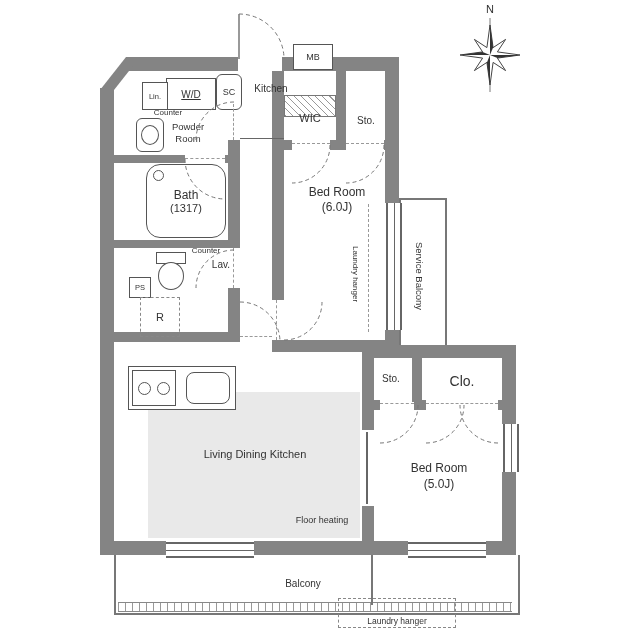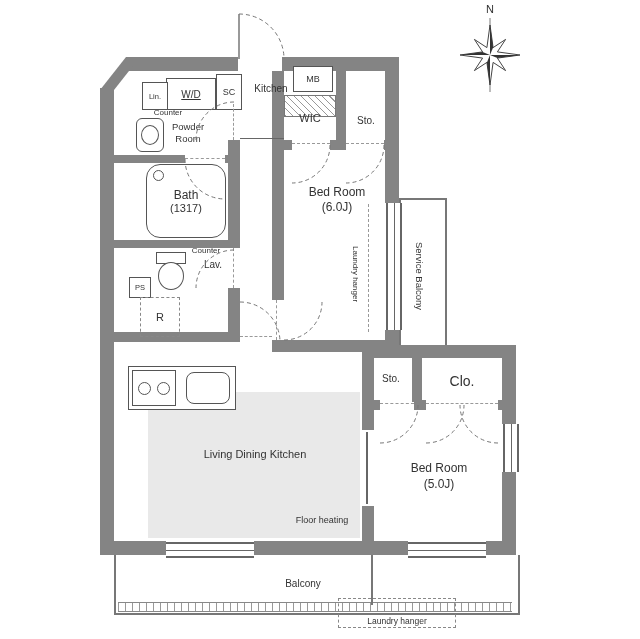--- a/index.html
+++ b/index.html
@@ -79,24 +79,24 @@
   <div class="win-h" style="left:408px;top:542px;width:78px;height:12px;"></div>
   <div class="win-v" style="left:503px;top:424px;width:12px;height:48px;"></div>
   <div class="win-v" style="left:386px;top:203px;width:12px;height:127px;"></div>
 
   <div class="box" style="left:166px;top:78px;width:48px;height:30px;">
     <span style="font-size:10px;text-decoration:underline;">W/D</span>
   </div>
   <div class="box" style="left:142px;top:82px;width:24px;height:26px;justify-content:center;">
     <span style="font-size:7.5px;">Lin.</span>
   </div>
-  <div class="box" style="left:216px;top:74px;width:24px;height:34px;">
+  <div class="box" style="left:216px;top:74px;width:24px;height:34px;border-radius:6px;">
     <span style="font-size:9px;">SC</span>
   </div>
-  <div class="box" style="left:293px;top:66px;width:38px;height:24px;z-index:4;">
+  <div class="box" style="left:293px;top:44px;width:38px;height:24px;z-index:4;">
     <span style="font-size:9px;">MB</span>
   </div>
   <div class="abs hatch" style="left:284px;top:95px;width:50px;height:20px;border:1px solid #777;z-index:3;"></div>
 
   <div class="fixture" style="left:136px;top:118px;width:26px;height:32px;border-radius:6px;">
     <div class="abs" style="left:4px;top:6px;width:16px;height:18px;border:1px solid #555;border-radius:50%;"></div>
   </div>
 
   <div class="fixture" style="left:146px;top:164px;width:78px;height:72px;border-radius:14px;">
     <div class="abs" style="left:6px;top:5px;width:9px;height:9px;border:1px solid #555;border-radius:50%;"></div>
@@ -140,21 +140,21 @@
   <div class="lbl" style="left:160px;top:121px;width:56px;font-size:9.5px;">Powder Room</div>
   <div class="lbl" style="left:284px;top:112px;width:52px;font-size:11px;">WIC</div>
   <div class="lbl" style="left:346px;top:115px;width:40px;font-size:10px;">Sto.</div>
   <div class="lbl" style="left:146px;top:188px;width:80px;font-size:12px;">Bath</div>
   <div class="lbl" style="left:146px;top:202px;width:80px;font-size:11px;">(1317)</div>
   <div class="lbl" style="left:300px;top:185px;width:74px;font-size:12px;">Bed Room</div>
   <div class="lbl" style="left:300px;top:200px;width:74px;font-size:12px;">(6.0J)</div>
   <div class="lbl vtext" style="left:350px;top:228px;height:92px;font-size:8px;">Laundry hanger</div>
   <div class="lbl vtext" style="left:413px;top:236px;height:80px;font-size:9.5px;">Service Balcony</div>
   <div class="lbl" style="left:184px;top:246px;width:44px;font-size:8px;">Counter</div>
-  <div class="lbl" style="left:196px;top:259px;width:34px;font-size:10px;">Lav.</div>
+  <div class="lbl" style="left:196px;top:259px;width:34px;font-size:10px;text-align:right;">Lav.</div>
   <div class="lbl" style="left:370px;top:373px;width:42px;font-size:10px;">Sto.</div>
   <div class="lbl" style="left:438px;top:373px;width:48px;font-size:14px;">Clo.</div>
   <div class="lbl" style="left:180px;top:448px;width:150px;font-size:11px;">Living Dining Kitchen</div>
   <div class="lbl" style="left:290px;top:515px;width:64px;font-size:9px;">Floor heating</div>
   <div class="lbl" style="left:400px;top:461px;width:78px;font-size:12px;">Bed Room</div>
   <div class="lbl" style="left:400px;top:477px;width:78px;font-size:12px;">(5.0J)</div>
   <div class="lbl" style="left:272px;top:578px;width:62px;font-size:10px;">Balcony</div>
   <div class="lbl" style="left:483px;top:3px;width:14px;font-size:11px;">N</div>
 
   <svg class="overlay" width="640" height="639" viewBox="0 0 640 639">

